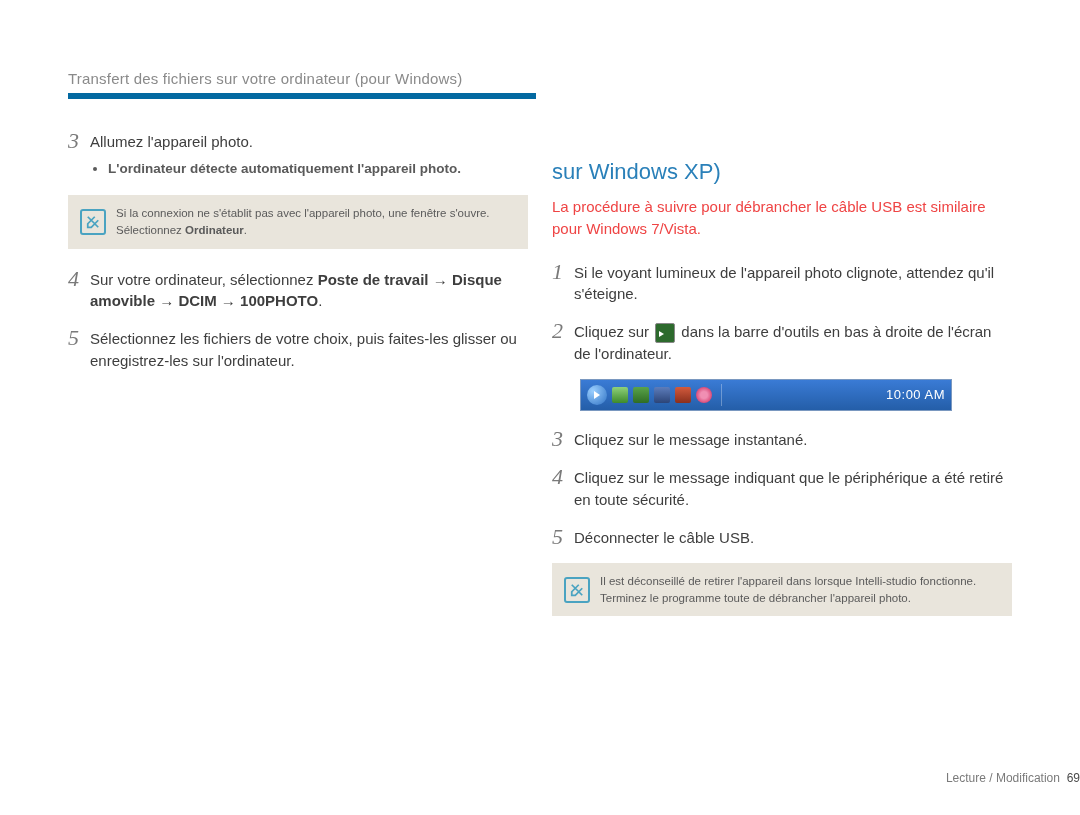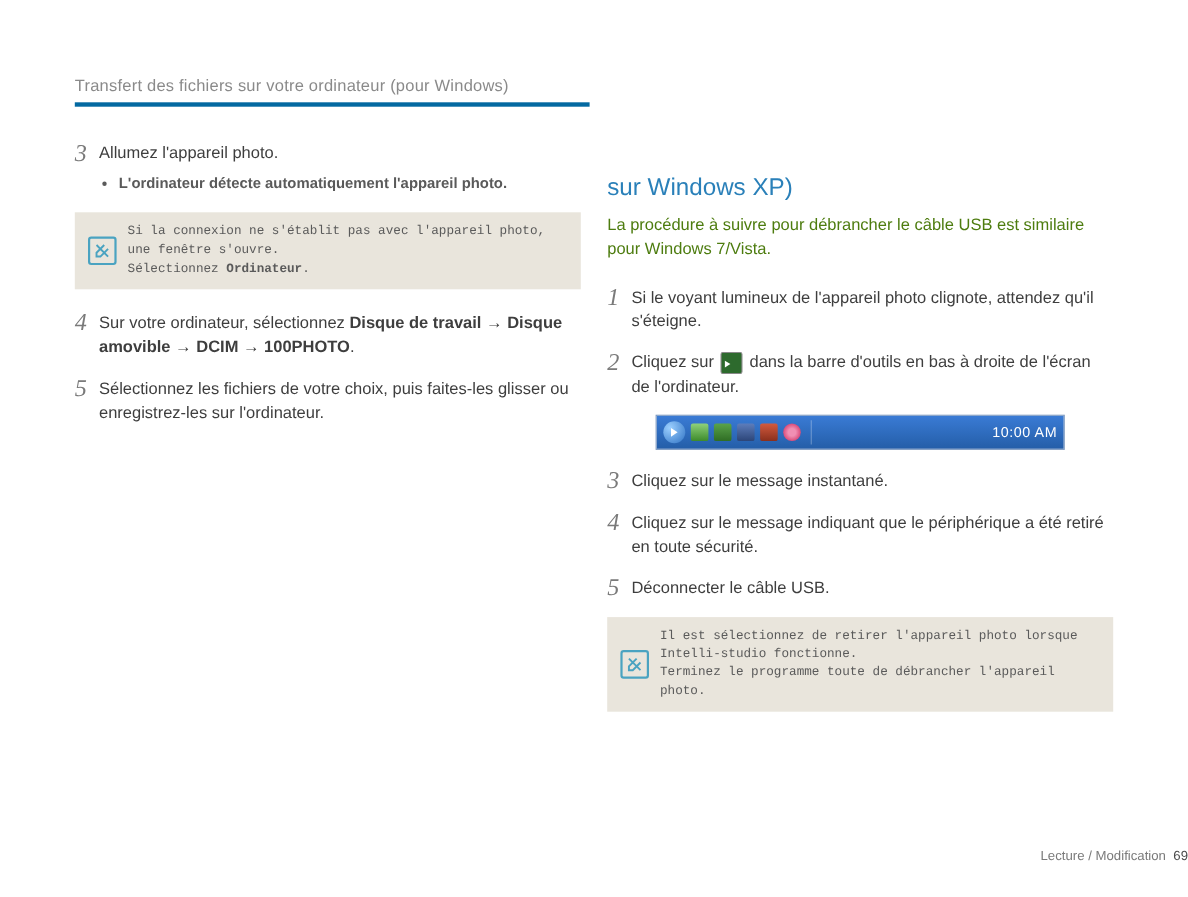--- a/index.html
+++ b/index.html
@@ -14,21 +14,21 @@
     height: 815px;
     position: relative;
     box-sizing: border-box;
     padding: 70px 68px 40px 68px;
   }
   .header {
     font-size: 15px;
     color: #8a8a8a;
     font-weight: 300;
     letter-spacing: 0.2px;
-    border-bottom: 4px solid #0369a1;
+    border-bottom: 6px solid #0369a1;
     padding-bottom: 6px;
     width: 468px;
   }
   .columns {
     display: flex;
     margin-top: 30px;
     gap: 24px;
   }
   .col {
     width: 472px;
@@ -65,21 +65,20 @@
     background: #e9e5dc;
     padding: 10px 14px 10px 48px;
     position: relative;
     font-size: 11.5px;
     color: #5a5a5a;
     line-height: 1.45;
     margin: 10px 0 18px 0;
     min-height: 28px;
     display:flex;
     align-items:center;
-    font-family:Liberation Mono, monospace;
   }
   .note .note-icon {
     position: absolute;
     left: 12px;
     top: 50%;
     transform: translateY(-50%);
     width: 22px;
     height: 22px;
     border: 2px solid #4aa3c1;
     border-radius: 3px;
@@ -90,21 +89,21 @@
   .note .note-icon svg { width: 14px; height: 14px; }
   .section-title {
     font-size: 22px;
     color: #2a80b9;
     font-weight: 300;
     line-height: 1.3;
     margin-bottom: 10px;
   }
   .intro {
     font-size: 15px;
-    color: #4d7c0f;
+    color: #ef4444;
     line-height: 1.45;
     margin-bottom: 20px;
   }
   .inline-icon {
     display:inline-block;
     width:18px;
     height:18px;
     vertical-align:middle;
     margin:0 2px;
     background:#2d6a2d;
@@ -115,21 +114,21 @@
   .inline-icon::before{
     content:"";
     position:absolute;
     left:3px; top:7px;
     width:0;height:0;
     border-left:5px solid #fff;
     border-top:3px solid transparent;
     border-bottom:3px solid transparent;
   }
   .taskbar {
-    margin: 6px 0 16px 44px;
+    margin: 6px 0 16px 28px;
     width: 372px;
     height: 32px;
     background: linear-gradient(#3a7bd5, #245ea8);
     border: 1px solid #7a98c0;
     display:flex;
     align-items:center;
     padding: 0 6px;
     box-sizing:border-box;
     gap:5px;
     position:relative;
@@ -195,21 +194,21 @@
         </span>
         <div>
           <span>Si la connexion ne s'établit pas avec l'appareil photo, une fenêtre s'ouvre.</span><br>
           <span>Sélectionnez </span><b>Ordinateur</b><span>.</span>
         </div>
       </div>
 
       <div class="step">
         <div class="step-num">4</div>
         <div class="step-body">
-          <span>Sur votre ordinateur, sélectionnez </span><span class="bold">Disque de travail</span><span> → </span><span class="bold">Disque amovible</span><span> → </span><span class="bold">DCIM</span><span> → </span><span class="bold">100PHOTO</span><span>.</span>
+          <span>Sur votre ordinateur, sélectionnez </span><span class="bold">Poste de travail</span><span> → </span><span class="bold">Disque amovible</span><span> → </span><span class="bold">DCIM</span><span> → </span><span class="bold">100PHOTO</span><span>.</span>
         </div>
       </div>
 
       <div class="step">
         <div class="step-num">5</div>
         <div class="step-body">Sélectionnez les fichiers de votre choix, puis faites-les glisser ou enregistrez-les sur l'ordinateur.</div>
       </div>
 
     </div>
 
@@ -260,21 +259,21 @@
         <div class="step-body">Déconnecter le câble USB.</div>
       </div>
 
       <div class="note">
         <span class="note-icon">
           <svg viewBox="0 0 24 24">
               <path fill="none" stroke="#4aa3c1" stroke-width="3" d="M3 3 L21 21 M15 3 L3 15 L3 21 L9 21 L21 9"></path>
             </svg>
         </span>
         <div>
-          <span>Il est sélectionnez de retirer l'appareil photo lorsque Intelli-studio fonctionne.</span><br>
+          <span>Il est déconseillé de retirer l'appareil dans lorsque Intelli-studio fonctionne.</span><br>
           <span>Terminez le programme toute de débrancher l'appareil photo.</span>
         </div>
       </div>
 
     </div>
   </div>
 
   <div class="footer">
     <span>Lecture / Modification</span>
     &nbsp;<span class="pnum">69</span>

